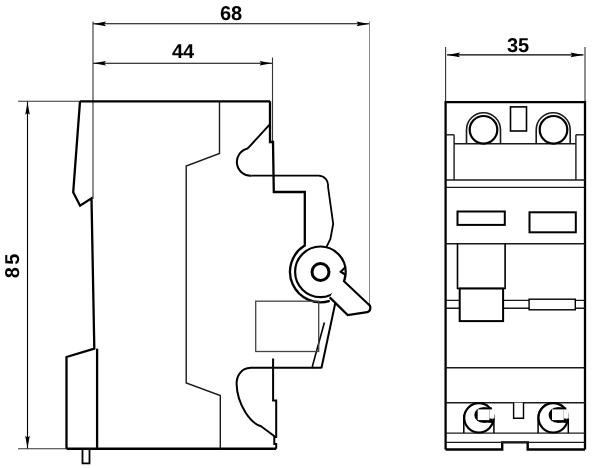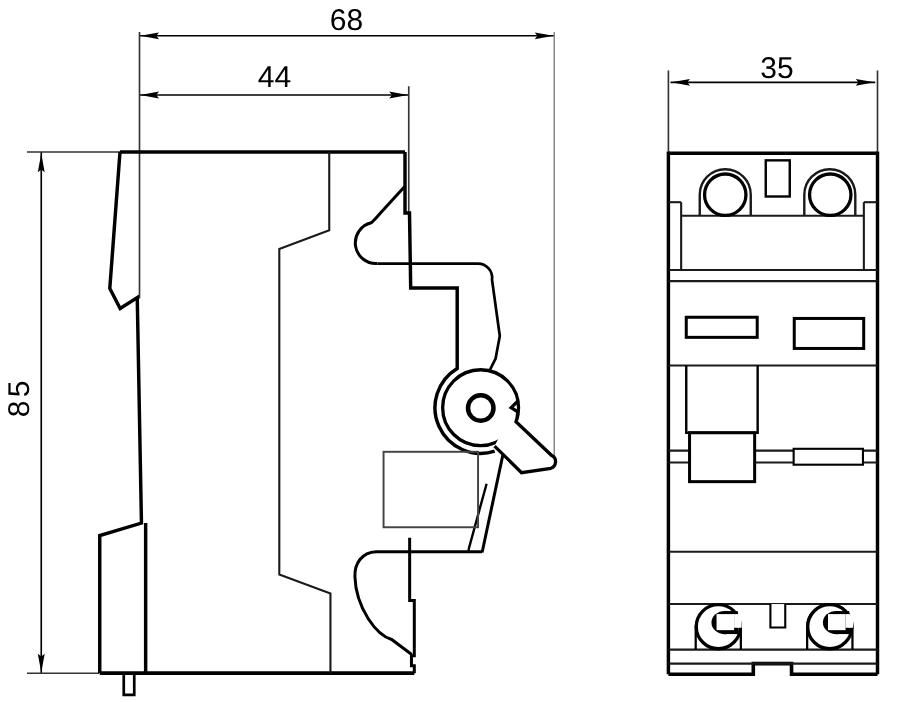--- a/index.html
+++ b/index.html
@@ -1,16 +1,16 @@
 <!DOCTYPE html>
 <html><head>
 <meta charset="utf-8">
 <style>
   html,body{margin:0;padding:0;background:#fff;}
-  .wrap{width:600px;height:468px;position:relative;background:#fff;overflow:hidden;}
+  .wrap{width:600px;height:468px;position:relative;background:#fff;overflow:hidden;font-weight:bold;}
   svg{display:block;}
   text{font-family:"Liberation Sans", sans-serif;fill:#000;text-rendering:geometricPrecision;}
 </style>
 </head>
 <body>
 <div class="wrap">
 <svg width="600" height="468" viewBox="0 0 600 468">
 <rect x="0" y="0" width="600" height="468" fill="#ffffff"></rect>
 
 <g stroke="#000" stroke-width="1.1" fill="none">

